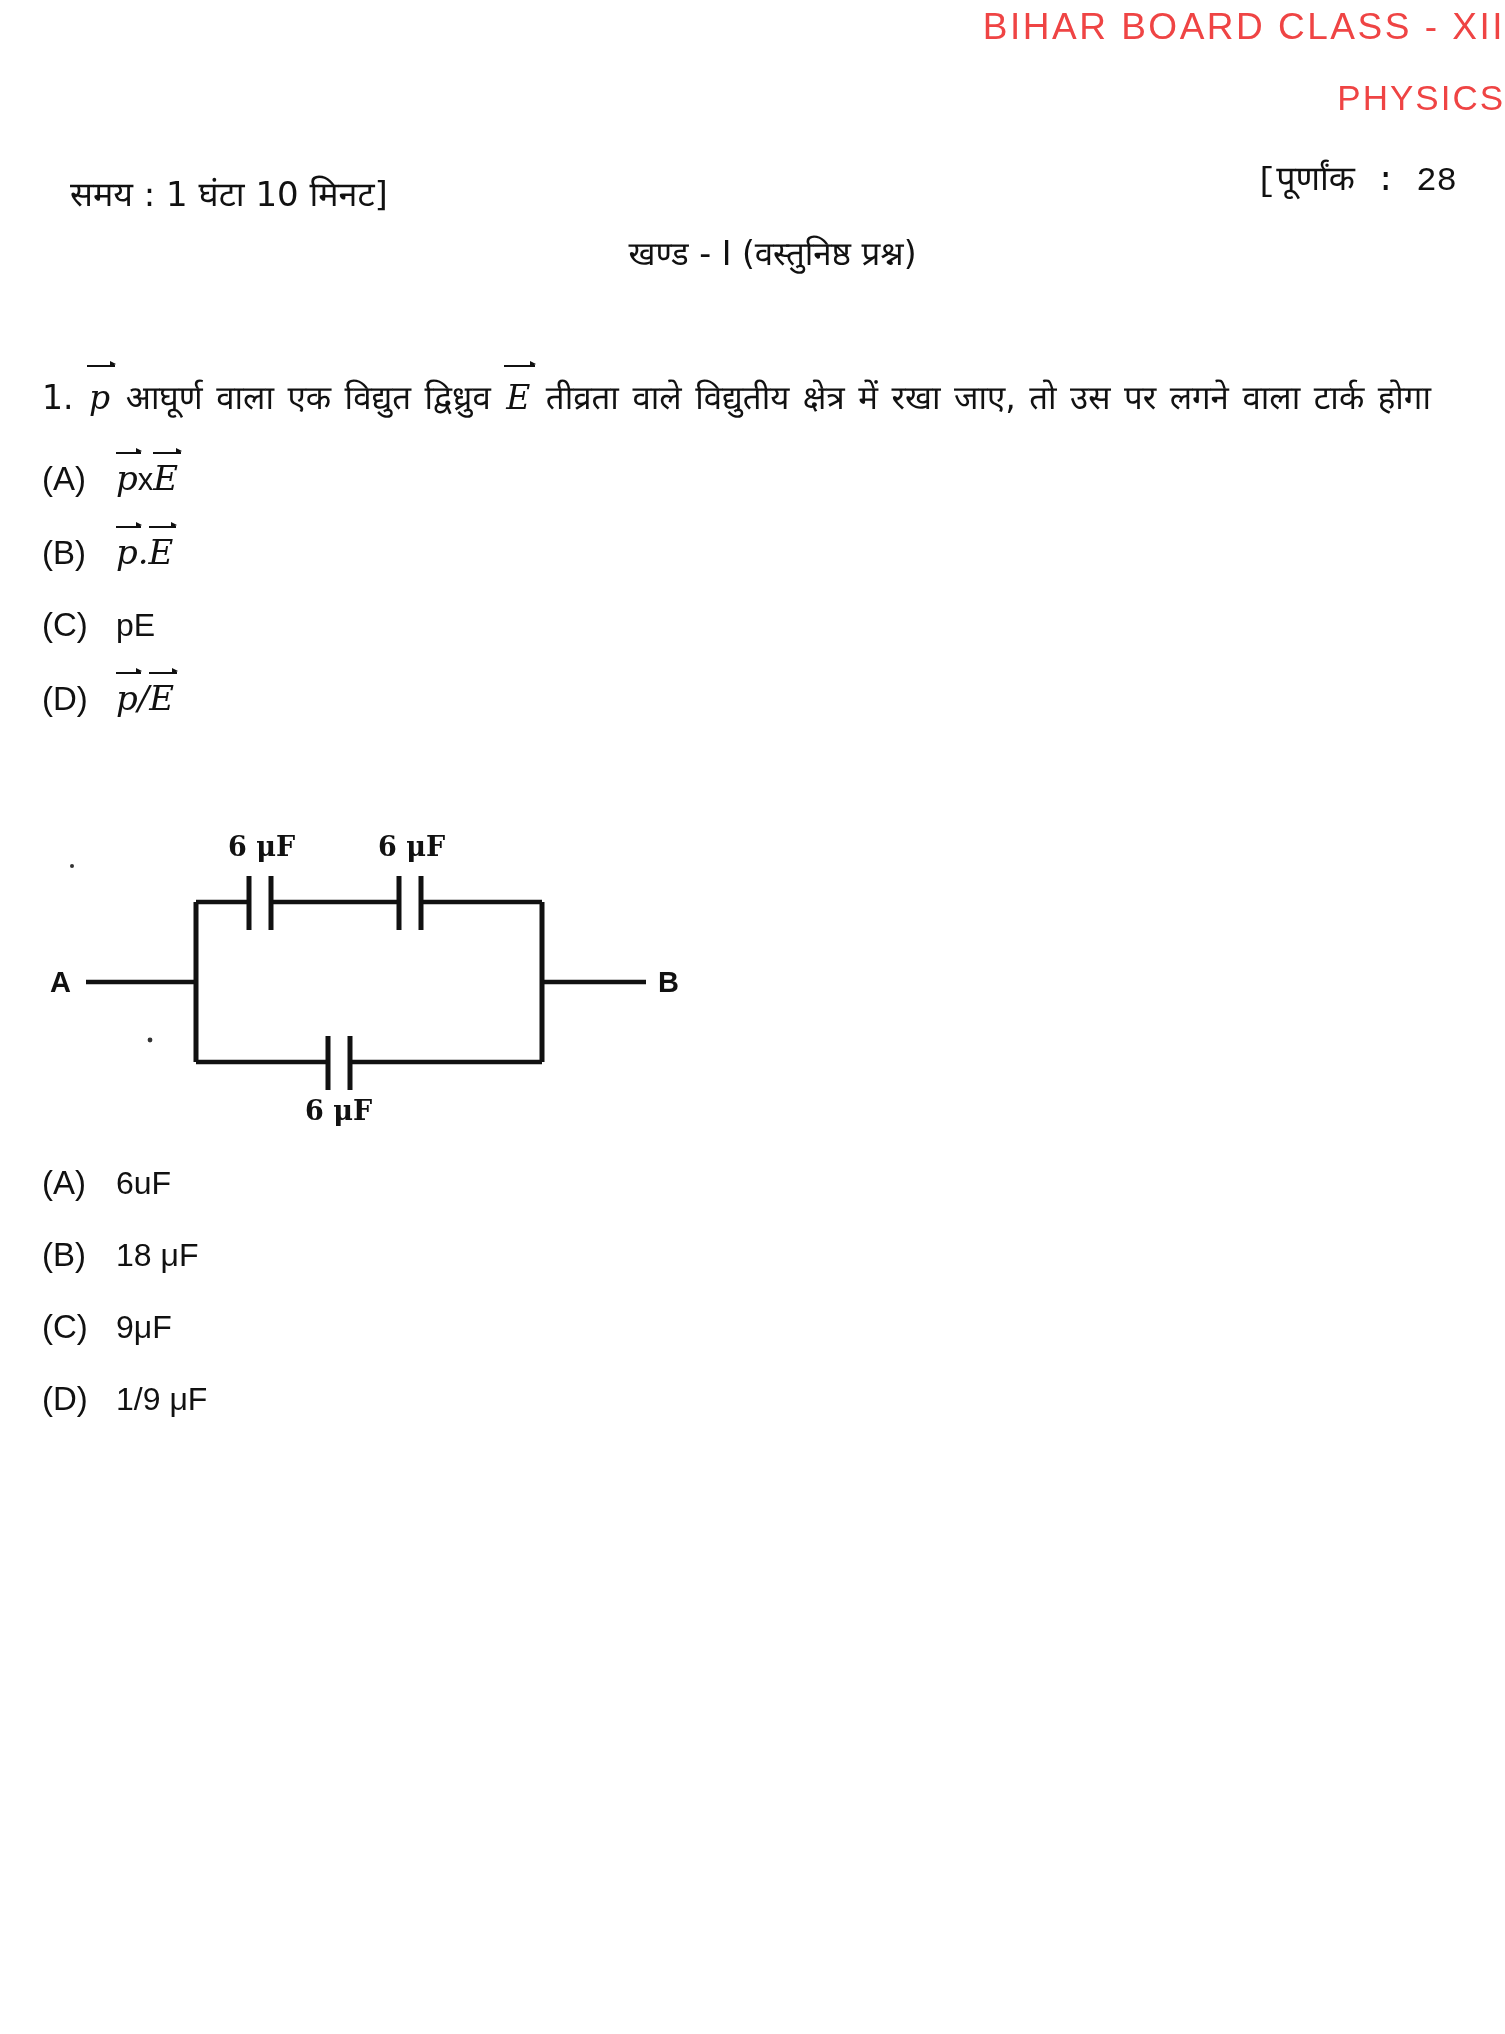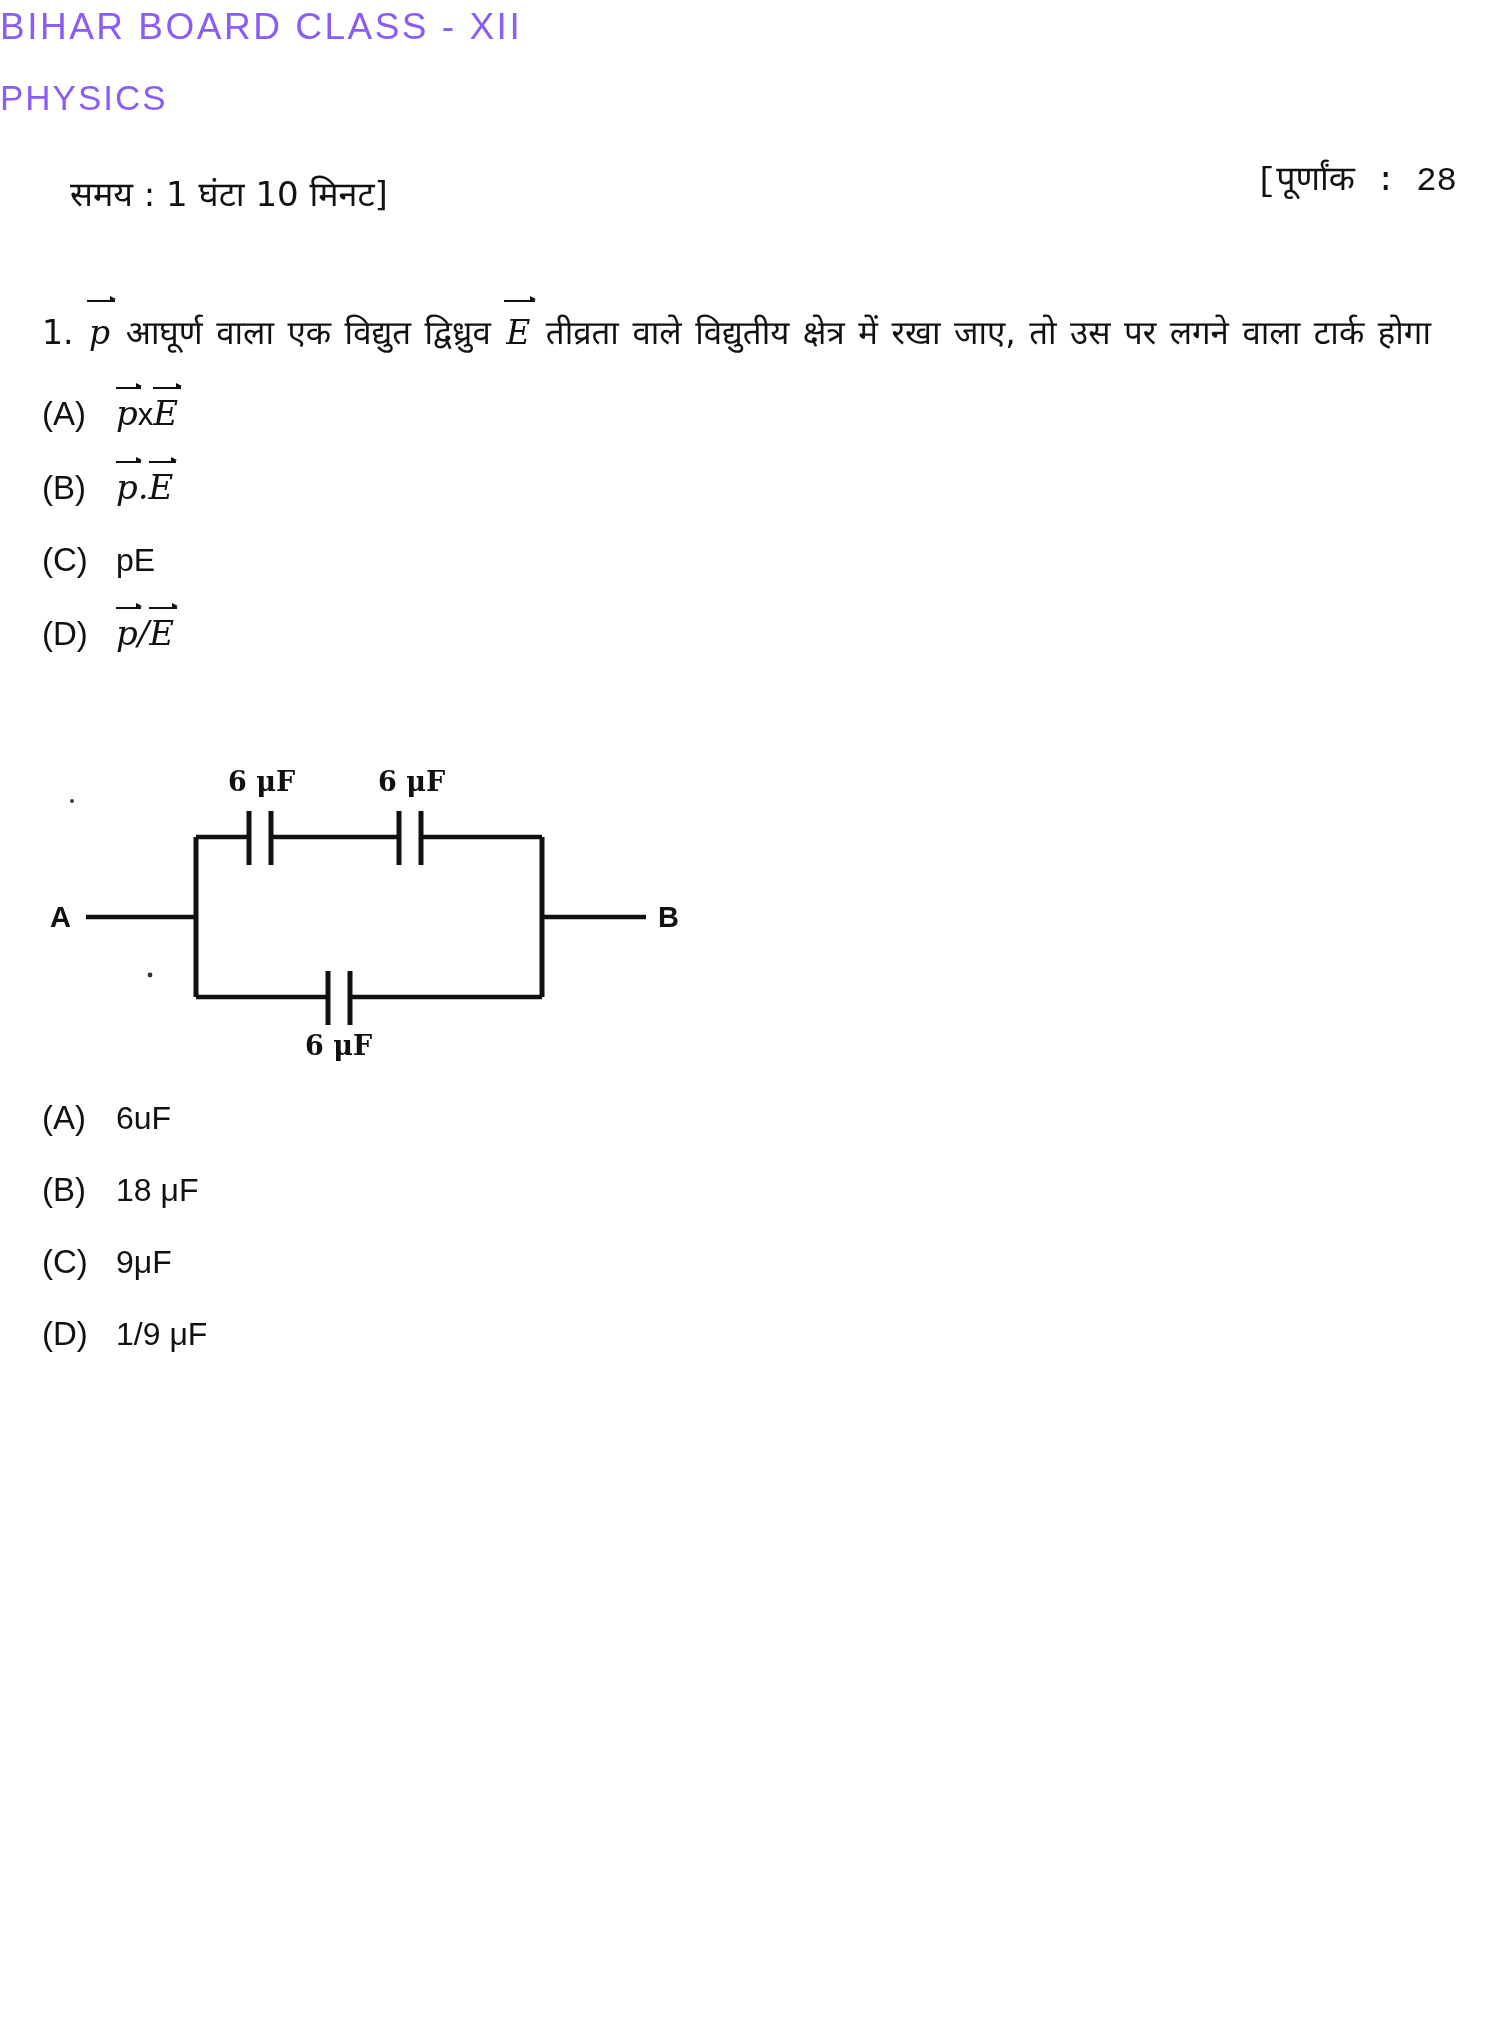--- a/index.html
+++ b/index.html
@@ -19,23 +19,23 @@
     position: relative;
     width: 1505px;
     height: 2034px;
     background: #fff;
     padding: 0;
     box-sizing: border-box;
   }
 
   
   .hdr-line {
-    text-align: left;
+    text-align: right;
     letter-spacing: 1.5px;
-    color: #8b5cf6;
+    color: #ef4444;
   }
   .hdr-title {
     font-size: 37px;
     margin-top: 6px;
     letter-spacing: 2.5px;
   }
   .hdr-year {
     font-size: 35px;
     margin-top: 27px;
     letter-spacing: 1px;
@@ -181,20 +181,21 @@
 <div class="page">
 
   <div class="hdr-line hdr-title">BIHAR BOARD CLASS - XII</div>
   <div class="hdr-line hdr-subject">PHYSICS</div>
 
   <div class="meta-row">
     <div class="meta-left">समय : 1 घंटा 10 मिनट]</div>
     <div class="meta-right">[पूर्णांक : 28</div>
   </div>
 
+  <div class="section-head">खण्ड - I (वस्तुनिष्ठ प्रश्न)</div>
 
 
   <div class="question-block q-gap-1">
     <div class="q-text">
       <span>1.</span>
       <span class="vec arrowed">p</span>
       <span>आघूर्ण वाला एक विद्युत द्विध्रुव</span>
       <span class="vec arrowed">E</span>
       <span>तीव्रता वाले विद्युतीय क्षेत्र में रखा जाए, तो उस पर लगने वाला टार्क होगा</span>
     </div>

